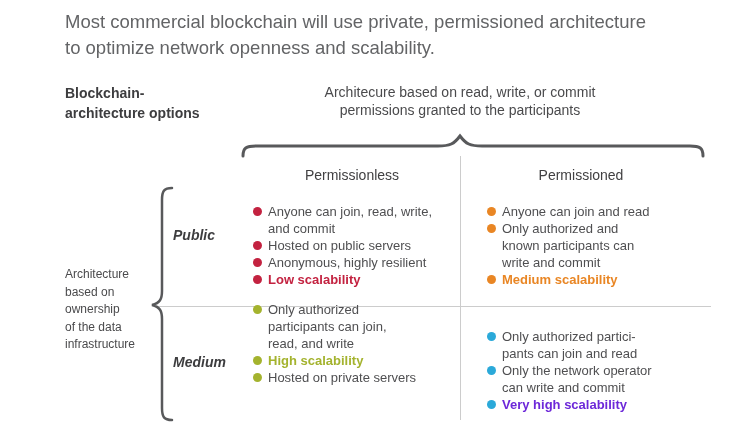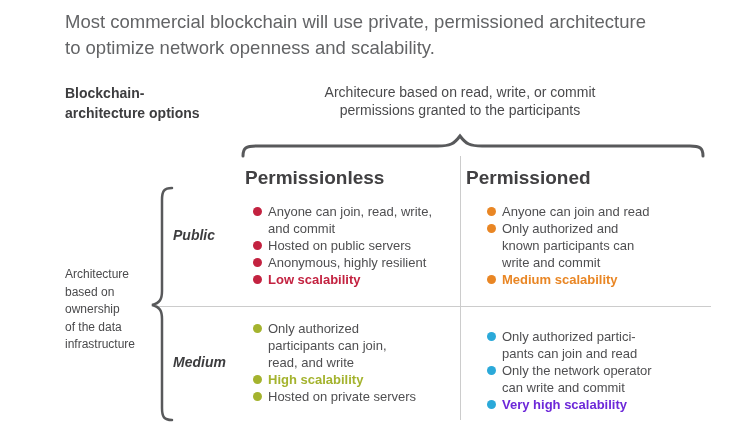--- a/index.html
+++ b/index.html
@@ -44,23 +44,24 @@
     color: #4a4a4c;
   }
 
   .brace-svg { position: absolute; }
   .top-brace { left: 238px; top: 132px; }
   .left-brace { left: 148px; top: 186px; }
 
   .col-header {
     position: absolute;
     top: 167px;
-    font-size: 19px;
-    font-weight: 700;
+    font-size: 14px;
+    font-weight: 400;
     color: #414042;
+    text-align: center;
   }
   .col-header.permissionless { left: 245px; width: 214px; }
   .col-header.permissioned  { left: 466px; width: 230px; }
 
   .v-divider {
     position: absolute;
     left: 460px; top: 156px;
     width: 1px; height: 264px;
     background: #cccccc;
   }
@@ -92,21 +93,21 @@
     color: #4a4a4c;
   }
 
   .quadrant {
     position: absolute;
     font-size: 13px;
     line-height: 17px;
   }
   .quadrant.q-pub-less  { left: 253px; top: 203px; width: 202px; }
   .quadrant.q-pub-ed    { left: 487px; top: 203px; width: 212px; }
-  .quadrant.q-priv-less { left: 253px; top: 320px; width: 202px; }
+  .quadrant.q-priv-less { left: 253px; top: 301px; width: 202px; }
   .quadrant.q-priv-ed   { left: 487px; top: 308px; width: 218px; margin-top: 20px; }
 
   .bullet-item {
     display: flex;
     align-items: flex-start;
   }
   .bullet-dot {
     flex: 0 0 auto;
     width: 9px; height: 9px;
     border-radius: 50%;

